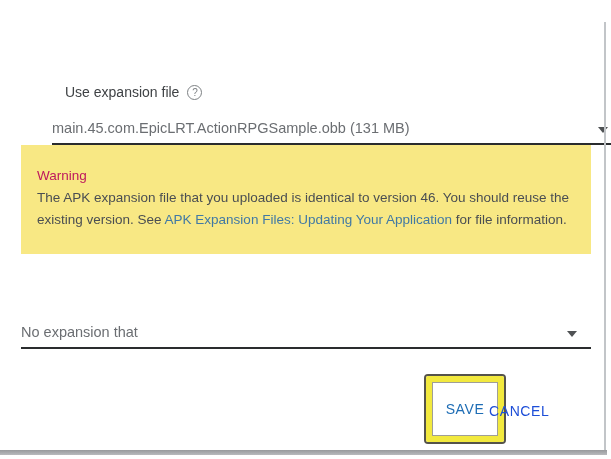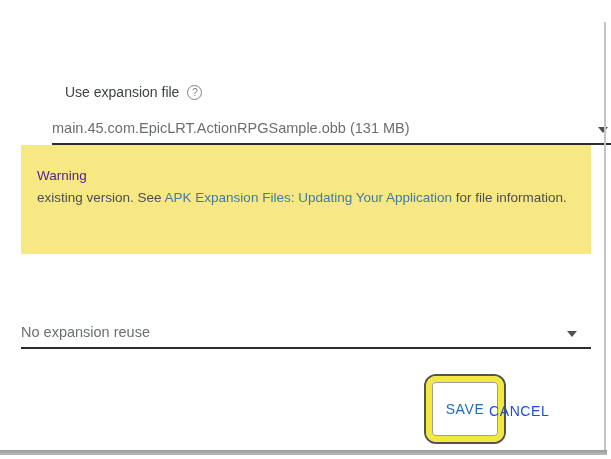--- a/index.html
+++ b/index.html
@@ -31,31 +31,31 @@
   }
   .caret-down{
     position:absolute;right:14px;top:11px;width:0;height:0;
     border-left:5px solid transparent;border-right:5px solid transparent;
     border-top:6px solid #4f5254;
   }
   .warning-box{
     position:absolute;left:21px;top:145px;width:570px;height:109px;box-sizing:border-box;
     background:#f8e884;padding:20px 16px;font-size:13.5px;line-height:22px;
   }
-  .warning-title{color:#4c1d95;}
+  .warning-title{color:#be185d;}
   .warning-text{color:#4a4e52;}
   .warning-line{white-space:nowrap;}
   .warning-link{color:#4179a4;cursor:pointer;text-decoration:none;margin-top:17px;}
   .btn{
     position:absolute;top:403px;font-size:14px;letter-spacing:.6px;cursor:pointer;
     background:none;border:none;padding:0;font-family:"Liberation Sans",sans-serif;
   }
   .save-highlight{
     position:absolute;left:426px;top:376px;width:78px;height:66px;box-sizing:border-box;
-    border:6px solid #f2e93e;border-radius:10px;
+    border:6px solid #f2e93e;border-radius:2px;
     box-shadow:0 0 0 2px #55534a, inset 0 0 0 1px rgba(80,78,66,.55);
     display:flex;align-items:center;justify-content:center;
   }
   .save-btn{position:static;color:#1e6db5;}
   .cancel-btn{left:489px;color:#1d4ed8;}
   .window-right-border{
     position:absolute;left:604px;top:22px;width:2px;height:428px;background:#c2c5c8;
   }
   .window-bottom-bar{
     position:absolute;left:0;top:450px;width:607px;height:5px;
@@ -73,26 +73,27 @@
     <span class="help-icon">?</span>
   </div>
 
   <div class="select-field select-1">
     <span class="select-value">main.45.com.EpicLRT.ActionRPGSample.obb (131 MB)</span>
     <span class="caret-down"></span>
   </div>
 
   <div class="warning-box">
     <div class="warning-title">Warning</div>
+    <div class="warning-text warning-line">The APK expansion file that you uploaded is identical to version 46. You should reuse the</div>
     <div class="warning-text warning-line"><span>existing version. See </span><a class="warning-link">APK Expansion Files: Updating Your Application</a><span> for file information.</span></div>
   </div>
 
 
   <div class="select-field select-2">
-    <span class="select-value">No expansion reuse</span>
+    <span class="select-value">No expansion that</span>
     <span class="caret-down"></span>
   </div>
 
   <div class="save-highlight">
     <button class="btn save-btn">SAVE</button>
   </div>
   <button class="btn cancel-btn">CANCEL</button>
 
   <div class="window-right-border"></div>
   <div class="window-bottom-bar"></div>

